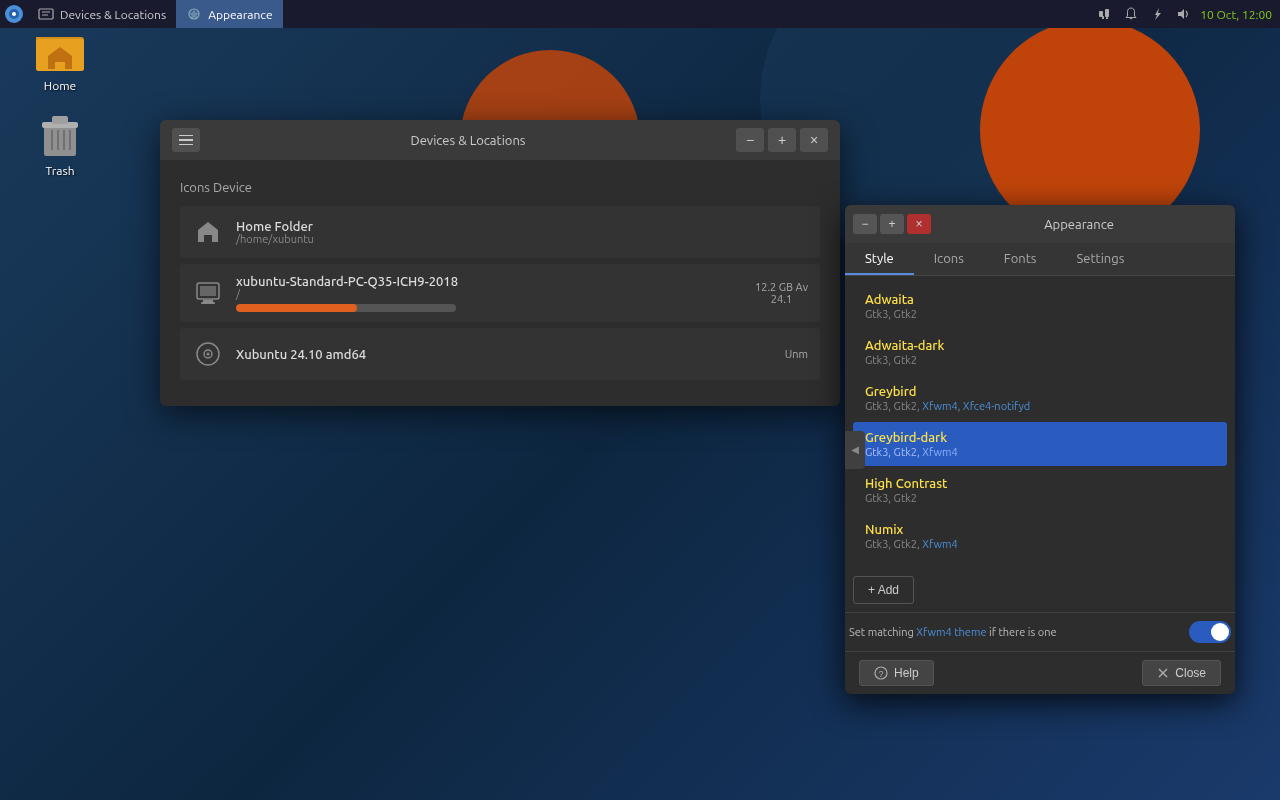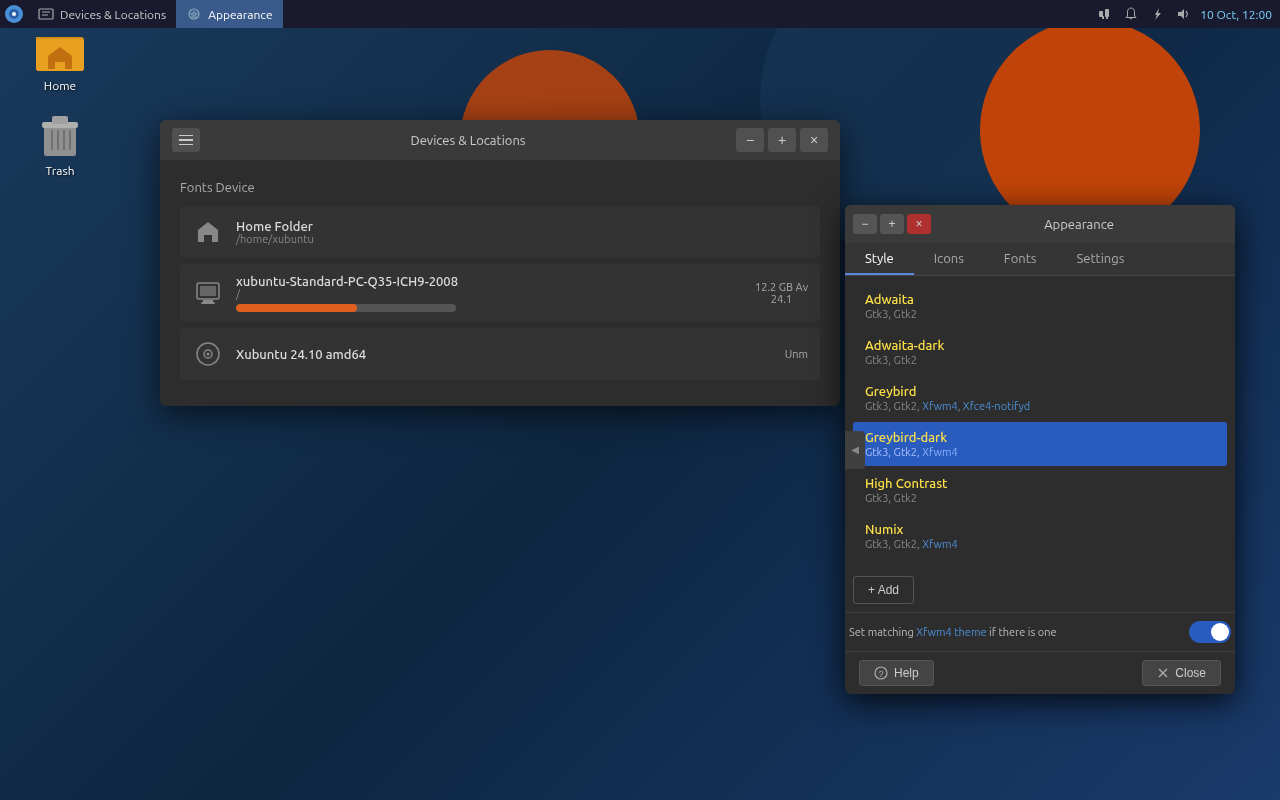--- a/index.html
+++ b/index.html
@@ -91,21 +91,21 @@
     .taskbar-item-icon {
       width: 16px;
       height: 16px;
     }
     .taskbar-right {
       margin-left: auto;
       display: flex;
       align-items: center;
       gap: 8px;
       padding-right: 8px;
-      color: #7dd3fc;
+      color: #84cc16;
       font-size: 12px;
     }
     .taskbar-right-icon {
       width: 18px;
       height: 18px;
       display: flex;
       align-items: center;
       justify-content: center;
       cursor: pointer;
     }
@@ -547,21 +547,21 @@
           <span></span>
       </div>
       <div class="window-title">Devices &amp; Locations</div>
       <div class="window-controls">
         <button class="win-btn">−</button>
         <button class="win-btn">+</button>
         <button class="win-btn">×</button>
       </div>
     </div>
     <div class="window-content">
-      <div class="section-title">Fonts Device</div>
+      <div class="section-title">Icons Device</div>
 
       <div class="device-item">
         <div class="device-icon">
           <svg width="28" height="28" viewBox="0 0 28 28">
             <path d="M14 4 L24 12 L24 24 L18 24 L18 17 L10 17 L10 24 L4 24 L4 12 Z" fill="#888"></path>
           </svg>
         </div>
         <div class="device-info">
           <div class="device-name">Home Folder</div>
           <div class="device-path">/home/xubuntu</div>
@@ -571,21 +571,21 @@
       <div class="device-item">
         <div class="device-icon">
           <svg width="28" height="28" viewBox="0 0 28 28">
             <rect x="3" y="4" width="22" height="16" rx="2" stroke="#888" stroke-width="1.5" fill="none"></rect>
             <rect x="6" y="7" width="16" height="10" fill="#666"></rect>
             <rect x="9" y="21" width="10" height="2" fill="#888"></rect>
             <rect x="7" y="23" width="14" height="2" rx="1" fill="#888"></rect>
           </svg>
         </div>
         <div class="device-info">
-          <div class="device-name">xubuntu-Standard-PC-Q35-ICH9-2008</div>
+          <div class="device-name">xubuntu-Standard-PC-Q35-ICH9-2018</div>
           <div class="device-path">/</div>
           <div class="storage-bar">
             <div class="storage-fill" style="width:55%"></div>
           </div>
         </div>
         <div class="device-storage">
           <div class="device-storage-label">12.2 GB Av</div>
           <div class="device-storage-label">24.1</div>
         </div>
       </div>

